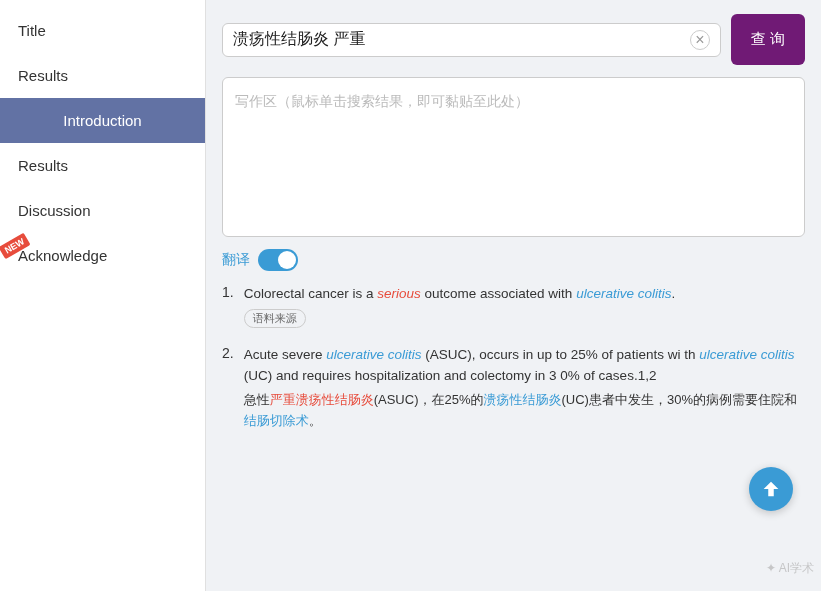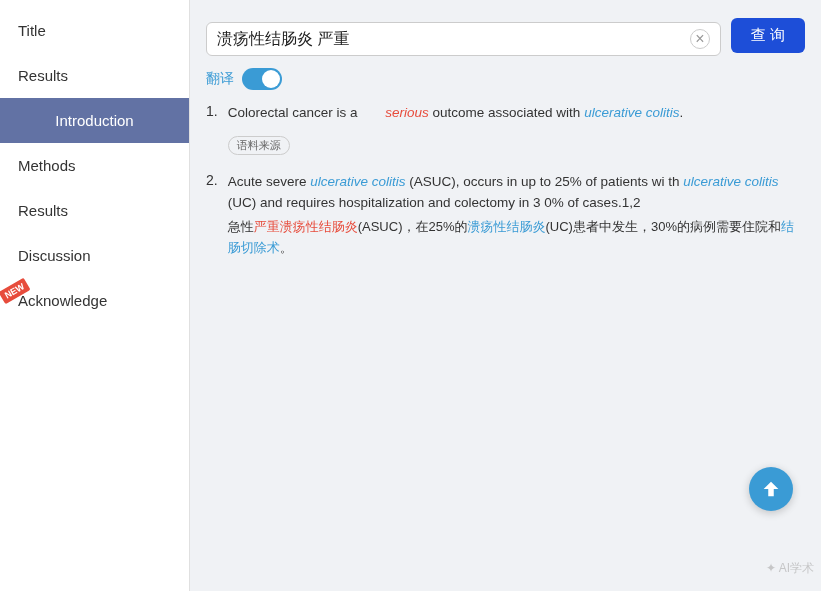--- a/index.html
+++ b/index.html
@@ -8,21 +8,21 @@
       background: #f0f2f5;
       display: flex;
       height: 591px;
       width: 821px;
       overflow: hidden;
       font-size: 14px;
     }
 
     
     .sidebar {
-      width: 190px;
+      width: 206px;
       background: #fff;
       display: flex;
       flex-direction: column;
       flex-shrink: 0;
       border-right: 1px solid #e0e0e0;
       padding-top: 8px;
     }
     .sidebar-item {
       padding: 14px 18px;
       cursor: pointer;
@@ -67,21 +67,20 @@
       gap: 10px;
     }
     .search-input-wrapper {
       flex: 1;
       display: flex;
       align-items: center;
       background: #fff;
       border: 1px solid #ccc;
       border-radius: 6px;
       padding: 6px 10px;
-      margin-top: 8px;
     }
     .search-input-wrapper input {
       border: none;
       outline: none;
       font-size: 16px;
       color: #222;
       flex: 1;
       background: transparent;
       font-family: inherit;
     }
@@ -93,25 +92,25 @@
       border: 1px solid #ccc;
       border-radius: 50%;
       width: 20px;
       height: 20px;
       display: flex;
       align-items: center;
       justify-content: center;
       background: #fff;
     }
     .query-btn {
-      background: #1d4ed8;
+      background: #701a75;
       color: #fff;
       border: none;
       border-radius: 6px;
-      padding: 8px 20px;
+      padding: 16px 20px;
       font-size: 15px;
       cursor: pointer;
       font-family: inherit;
       white-space: nowrap;
     }
 
     
     .writing-area {
       background: #fff;
       border: 1px solid #ccc;
@@ -173,21 +172,20 @@
       flex: 1;
     }
     .result-en {
       font-size: 13.5px;
       color: #333;
       line-height: 1.6;
     }
     .result-en .italic-red {
       color: #e74c3c;
       font-style: italic;
-      margin-left: 24px;
     }
     .result-en .italic-blue {
       color: #3a9bd5;
       font-style: italic;
     }
     .result-zh {
       font-size: 13px;
       color: #333;
       line-height: 1.6;
       margin-top: 3px;
@@ -198,21 +196,21 @@
     .result-zh .highlight-blue {
       color: #3a9bd5;
     }
     .source-badge {
       display: inline-block;
       border: 1px solid #ccc;
       border-radius: 10px;
       padding: 1px 8px;
       font-size: 11px;
       color: #666;
-      margin-top: 12px;
+      margin-top: 4px;
       cursor: pointer;
     }
 
     
     .scroll-up-btn {
       position: fixed;
       right: 28px;
       bottom: 80px;
       width: 44px;
       height: 44px;
@@ -239,36 +237,36 @@
     }
   </style>
 </head>
 <body>
 
 <div class="sidebar">
 
 <div class="sidebar-item"><span>Title</span></div>
     <div class="sidebar-item"><span>Results</span></div>
     <div class="sidebar-item active"><span>Introduction</span></div>
-    <div class="sidebar-item"><span>Methods</span></div>
     <div class="sidebar-item"><span>Results</span></div>
     <div class="sidebar-item"><span>Discussion</span></div>
     <div class="sidebar-item"><span class="new-badge">NEW</span><span>Acknowledge</span></div>
   </div>
 
 <div class="main">
 
   <div class="search-bar">
     <div class="search-input-wrapper">
       <input type="text" value="溃疡性结肠炎 严重" style="">
       <div class="clear-btn">×</div>
     </div>
     <button class="query-btn">查 询</button>
   </div>
 
+  <div class="writing-area">写作区（鼠标单击搜索结果，即可黏贴至此处）</div>
 
   <div class="translate-row">
     <span class="translate-label">翻译</span>
     <div class="toggle-switch"></div>
   </div>
 
   <div class="results-list">
 
   <div class="result-item">
         <span class="result-number">1.</span>

